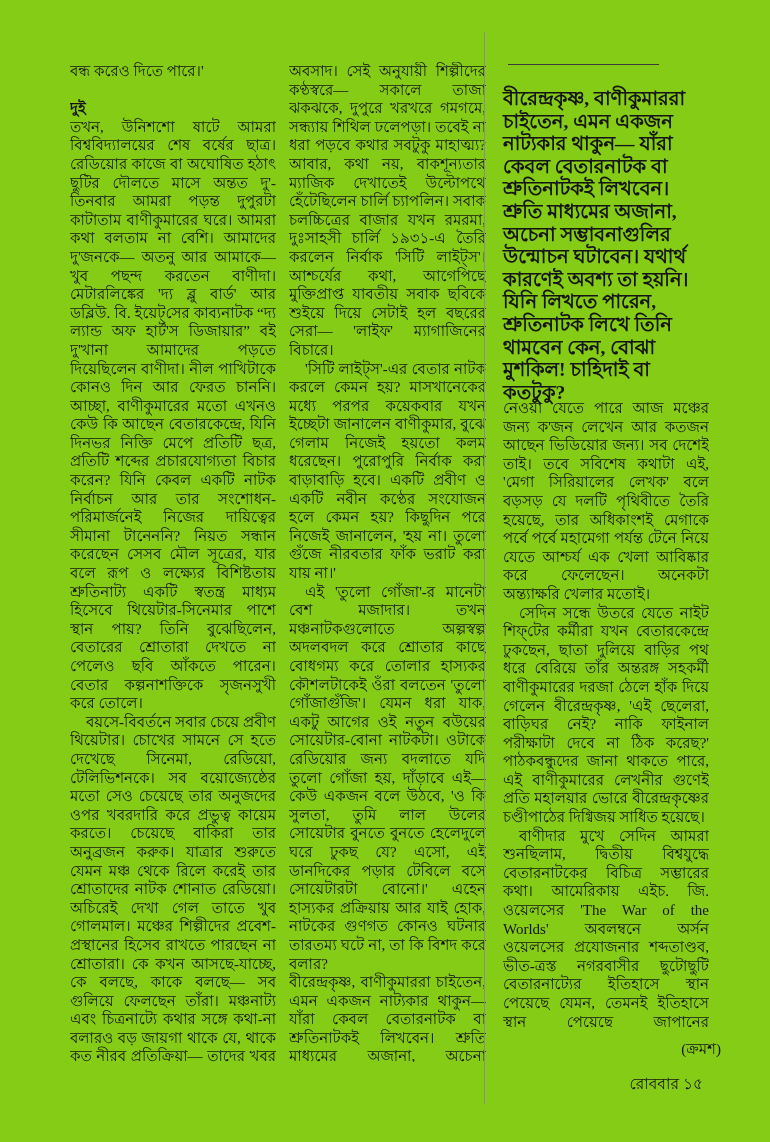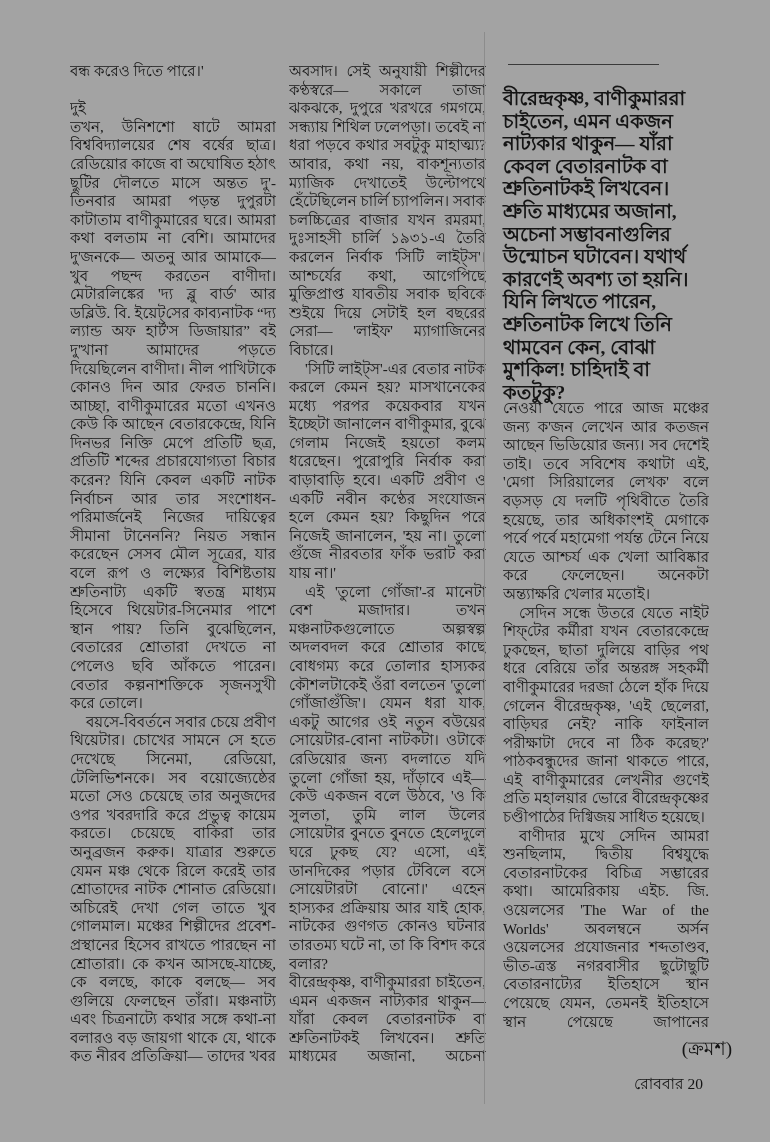--- a/index.html
+++ b/index.html
@@ -4,38 +4,38 @@
 <style>
   html, body {
     margin: 0;
     padding: 0;
     background: #e9e9e9;
   }
   .page {
     position: relative;
     width: 770px;
     height: 1142px;
-    background: #a3a3a3;
+    background: #84cc16;
     font-family: "Liberation Serif", "DejaVu Serif", serif;
     color: #151515;
     overflow: hidden;
   }
   .col {
     position: absolute;
     font-size: 15px;
     line-height: 18.6px;
     text-align: justify;
   }
   .col-1 { left: 70px;  top: 62px;  width: 206px; height: 1005px; overflow: hidden; }
   .col-2 { left: 289px; top: 62px;  width: 197px; height: 1000px; overflow: hidden; }
   .col-3 { left: 503px; top: 399px; width: 206px; height: 628px;  overflow: hidden; }
   .para { margin: 0; text-indent: 0; }
   .para.indent { text-indent: 16px; }
   .section-heading {
-    font-weight: normal;
+    font-weight: bold;
     margin: 18.6px 0 0 0;
     line-height: 18.6px;
   }
   .pull-quote {
     position: absolute;
     left: 503px;
     top: 88px;
     width: 210px;
     font-size: 19.5px;
     line-height: 22.6px;
@@ -53,25 +53,25 @@
   .column-divider {
     position: absolute;
     left: 484px;
     top: 32px;
     width: 1px;
     height: 1072px;
     background: #8c8c8c;
   }
   .continued-marker {
     position: absolute;
-    left: 532px;
+    left: 521px;
     top: 1040px;
     width: 200px;
     text-align: right;
-    font-size: 19px;
+    font-size: 15px;
     line-height: 18.6px;
   }
   .page-footer {
     position: absolute;
     left: 503px;
     top: 1074px;
     width: 200px;
     text-align: right;
     font-size: 15.5px;
     line-height: 19px;
@@ -103,15 +103,15 @@
   <div class="pull-quote">বীরেন্দ্রকৃষ্ণ, বাণীকুমাররা চাইতেন, এমন একজন নাট্যকার থাকুন— যাঁরা কেবল বেতারনাটক বা শ্রুতিনাটকই লিখবেন। শ্রুতি মাধ্যমের অজানা, অচেনা সম্ভাবনাগুলির উন্মোচন ঘটাবেন। যথার্থ কারণেই অবশ্য তা হয়নি। যিনি লিখতে পারেন, শ্রুতিনাটক লিখে তিনি থামবেন কেন, বোঝা মুশকিল! চাহিদাই বা কতটুকু?</div>
 
   <div class="col col-3">
     <p class="para">নেওয়া যেতে পারে আজ মঞ্চের জন্য ক'জন লেখেন আর কতজন আছেন ভিডিয়োর জন্য। সব দেশেই তাই। তবে সবিশেষ কথাটা এই, 'মেগা সিরিয়ালের লেখক' বলে বড়সড় যে দলটি পৃথিবীতে তৈরি হয়েছে, তার অধিকাংশই মেগাকে পর্বে পর্বে মহামেগা পর্যন্ত টেনে নিয়ে যেতে আশ্চর্য এক খেলা আবিষ্কার করে ফেলেছেন। অনেকটা অন্ত্যাক্ষরি খেলার মতোই।</p>
     <p class="para indent">সেদিন সন্ধে উতরে যেতে নাইট শিফ্‌টের কর্মীরা যখন বেতারকেন্দ্রে ঢুকছেন, ছাতা দুলিয়ে বাড়ির পথ ধরে বেরিয়ে তাঁর অন্তরঙ্গ সহকর্মী বাণীকুমারের দরজা ঠেলে হাঁক দিয়ে গেলেন বীরেন্দ্রকৃষ্ণ, 'এই ছেলেরা, বাড়িঘর নেই? নাকি ফাইনাল পরীক্ষাটা দেবে না ঠিক করেছ?' পাঠকবন্ধুদের জানা থাকতে পারে, এই বাণীকুমারের লেখনীর গুণেই প্রতি মহালয়ার ভোরে বীরেন্দ্রকৃষ্ণের চণ্ডীপাঠের দিগ্বিজয় সাধিত হয়েছে।</p>
     <p class="para indent">বাণীদার মুখে সেদিন আমরা শুনছিলাম, দ্বিতীয় বিশ্বযুদ্ধে বেতারনাটকের বিচিত্র সম্ভারের কথা। আমেরিকায় এইচ. জি. ওয়েলসের 'The War of the Worlds' অবলম্বনে অর্সন ওয়েলসের প্রযোজনার শব্দতাণ্ডব, ভীত-ত্রস্ত নগরবাসীর ছুটোছুটি বেতারনাট্যের ইতিহাসে স্থান পেয়েছে যেমন, তেমনই ইতিহাসে স্থান পেয়েছে জাপানের অস্কারবিজয়ী স্বনামধন্য চিত্রনির্মাতা আকিরা কুরোসাওয়া-র বেতারনাটক 'The Cheerful Factory'. রেডিয়োর জন্য লিখেছেন ব্রেশ্‌ট, বার্গম্যান, বেকেট, নোবেল পুরস্কারজয়ী হেইনরিখ বোল, হ্যারল্ড পিন্টার থেকে আর্থার মিলারের 'ঠাকুরদা আর স্ট্যাচু' পর্যন্ত ক'টাই বা নাম বলা গেল!</p>
   </div>
 
   <div class="continued-marker">(ক্রমশ)</div>
 
-  <div class="page-footer">রোববার 20</div>
+  <div class="page-footer">রোববার ১৫</div>
 
 </div>
 
 </body></html>

